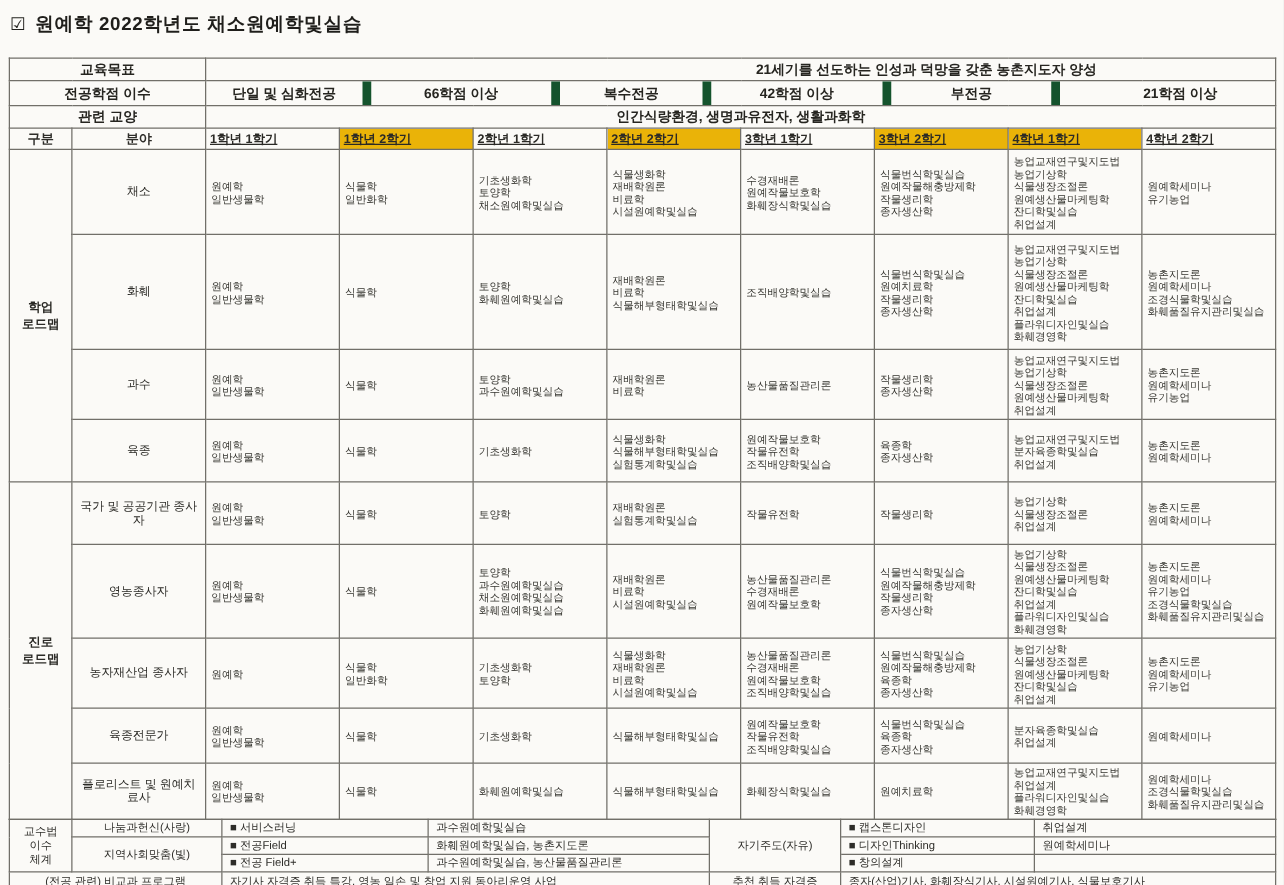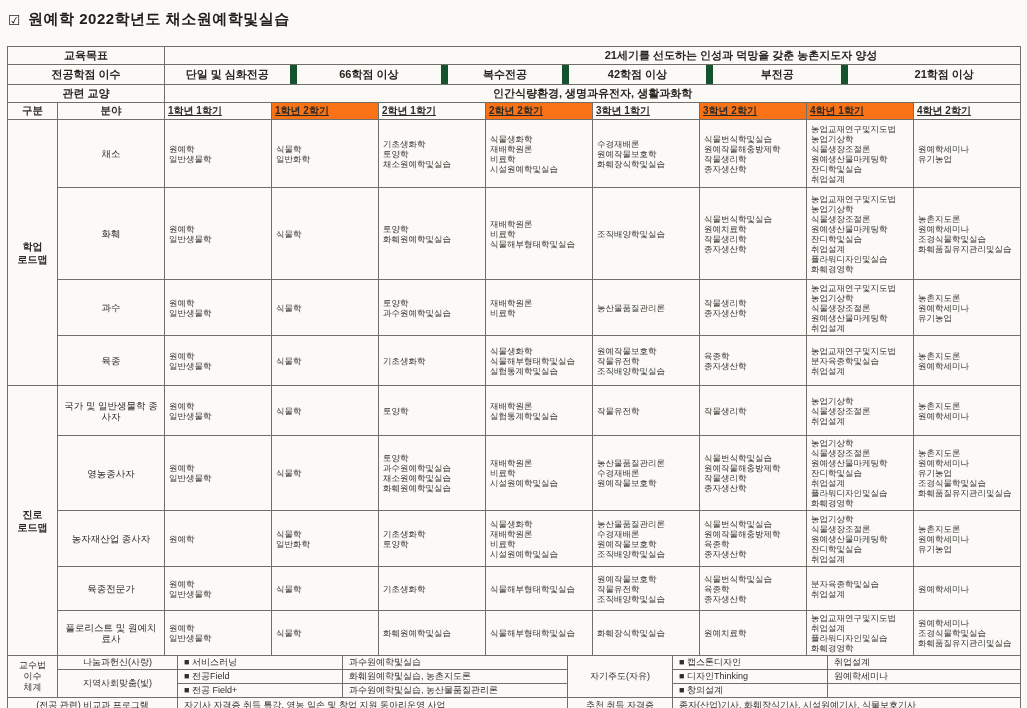--- a/index.html
+++ b/index.html
@@ -29,21 +29,21 @@
   .goal-cell{font-size:11px;font-weight:bold;text-align:center;padding-left:300px;color:#262520;}
   .liberal-cell{font-size:11px;font-weight:bold;text-align:center;color:#262520;}
   .credit-td{padding:0;}
   .credit-flex{display:flex;width:100%;}
   .credit-cell{
     font-size:11px;font-weight:bold;text-align:center;padding:2px 2px;
     border-left:7px solid #14532d;color:#262520;
   }
   .credit-cell:first-child{border-left:none;}
   .sem-th{font-size:10px;font-weight:bold;text-align:left;color:#2b2a26;background:#fbfaf7;text-decoration:underline;}
-  .sem-th.shaded{background:#f97316;}
+  .sem-th.shaded{background:#eab308;}
   .gubun-th{font-size:10.5px;font-weight:bold;text-align:center;}
   
   .group-cell{font-size:10px;text-align:center;white-space:pre-line;line-height:13px;color:#2b2a26;font-weight:bold;}
   .field-cell{font-size:9.5px;text-align:center;line-height:11px;color:#2b2a26;padding:1px 5px;}
   .course-cell{font-size:8.5px;text-align:left;line-height:10px;padding:2px 4px;color:#35342f;}
   .course-line{white-space:nowrap;}
   
   .ft{margin-top:-1px;}
   .ft td{font-size:9px;line-height:11px;color:#2e2d29;}
   .ft-vert{font-size:10px;text-align:center;white-space:pre-line;line-height:12px;}
@@ -274,21 +274,21 @@
               <div class="course-line">취업설계</div>
             </td>
             <td class="course-cell">
               <div class="course-line">농촌지도론</div>
               <div class="course-line">원예학세미나</div>
             </td>
           </tr>
           <tr style="height: 50px;">
             <td class="group-cell" rowspan="5">진로
 로드맵</td>
-            <td class="field-cell">국가 및 일반생물학 종사자</td>
+            <td class="field-cell">국가 및 공공기관 종사자</td>
             <td class="course-cell">
               <div class="course-line">원예학</div>
               <div class="course-line">일반생물학</div>
             </td>
             <td class="course-cell">
               <div class="course-line">식물학</div>
             </td>
             <td class="course-cell">
               <div class="course-line">토양학</div>
             </td>

